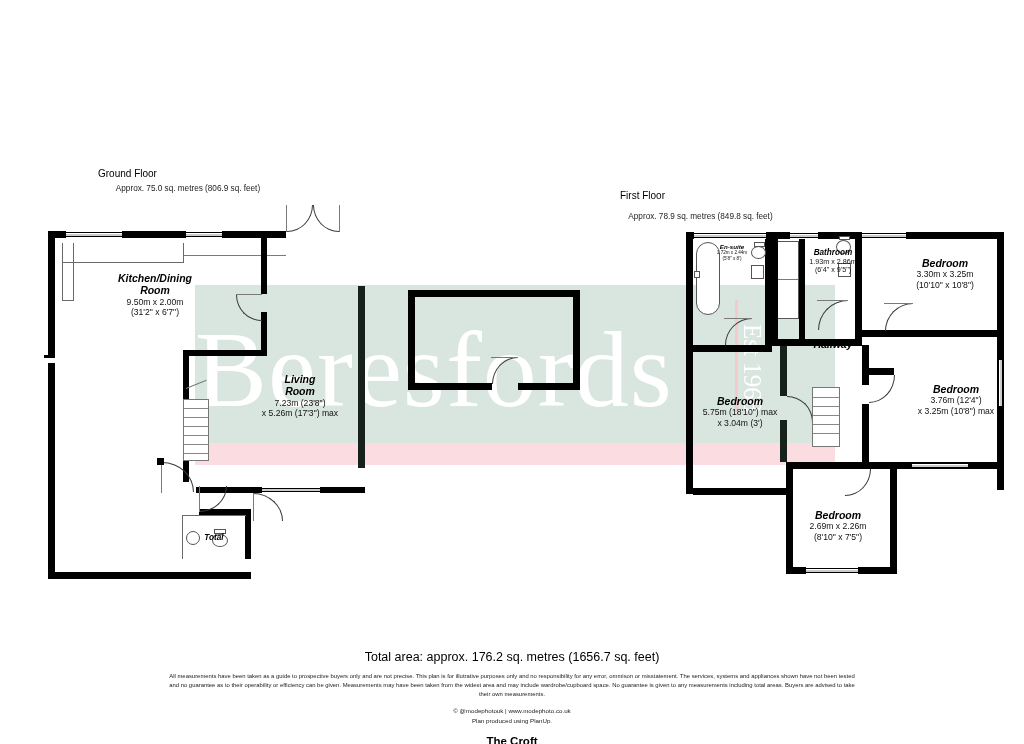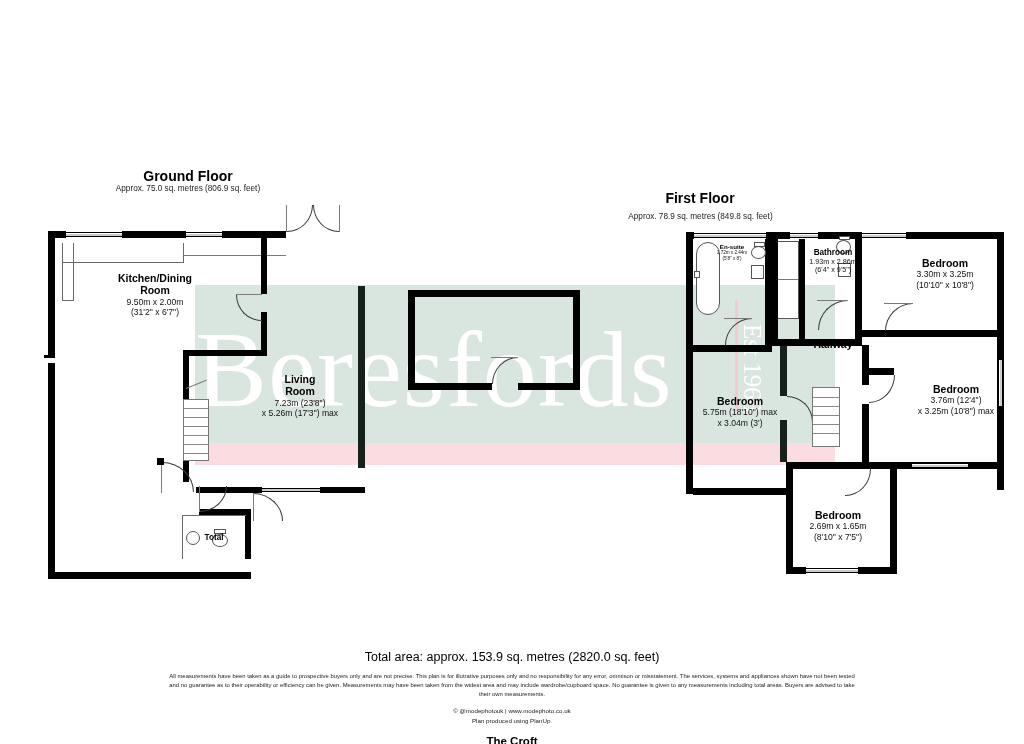--- a/index.html
+++ b/index.html
@@ -65,23 +65,22 @@
     transform: rotate(90deg);
     transform-origin: left top;
     white-space: nowrap;
     pointer-events: none;
     user-select: none;
   }
 
   
   .floor-title {
     position: absolute;
-    text-align: center;
-    font-weight: bold;
-    font-size: 14px;
+    font-weight: normal;
+    font-size: 10px;
     color: #000;
     white-space: nowrap;
   }
   .floor-sub {
     position: absolute;
     text-align: center;
     font-size: 8.2px;
     color: #222;
     white-space: nowrap;
   }
@@ -91,20 +90,21 @@
     position: absolute;
     text-align: center;
     white-space: nowrap;
     line-height: 1.18;
   }
   .room .rname {
     font-weight: bold;
     font-size: 10.5px;
     color: #000;
     display: block;
+    font-style: italic;
   }
   .room .rdim {
     font-size: 8.6px;
     color: #111;
     display: block;
   }
   .room.small .rname { font-size: 6.2px; }
   .room.small .rdim  { font-size: 4.6px; }
   .room.tiny  .rname { font-size: 8.2px; }
   .room.tiny  .rdim  { font-size: 7.2px; }
@@ -429,26 +429,26 @@
   </div>
 
   <div class="room" style="left:677px; top:395px; width:126px;">
     <span class="rname">Bedroom</span>
     <span class="rdim">5.75m (18'10") max</span>
     <span class="rdim">x 3.04m (3')</span>
   </div>
 
   <div class="room" style="left:783px; top:509px; width:110px;">
     <span class="rname">Bedroom</span>
-    <span class="rdim">2.69m x 1.65m</span>
+    <span class="rdim">2.69m x 2.26m</span>
     <span class="rdim">(8'10" x 7'5")</span>
   </div>
 
   <div id="footer">
-    <div class="total-area">Total area: approx. 153.9 sq. metres (2820.0 sq. feet)</div>
+    <div class="total-area">Total area: approx. 176.2 sq. metres (1656.7 sq. feet)</div>
     <div class="disclaimer">All measurements have been taken as a guide to prospective buyers only and are not precise. This plan is for illutrative purposes only and no responsibility for any error, ommison or misstatement. The services, systems and appliances shown have not been tested and no guarantee as to their operability or efficiency can be given. Measurements may have been taken from the widest area and may include wardrobe/cupboard space. No guarantee is given to any measurements including total areas. Buyers are advised to take their own measurements.</div>
     <div class="credit">
       <div>© @modephotouk | www.modephoto.co.uk</div>
       <div>Plan produced using PlanUp.</div>
     </div>
     <div class="prop-name">The Croft</div>
   </div>
 
 </div>
 

